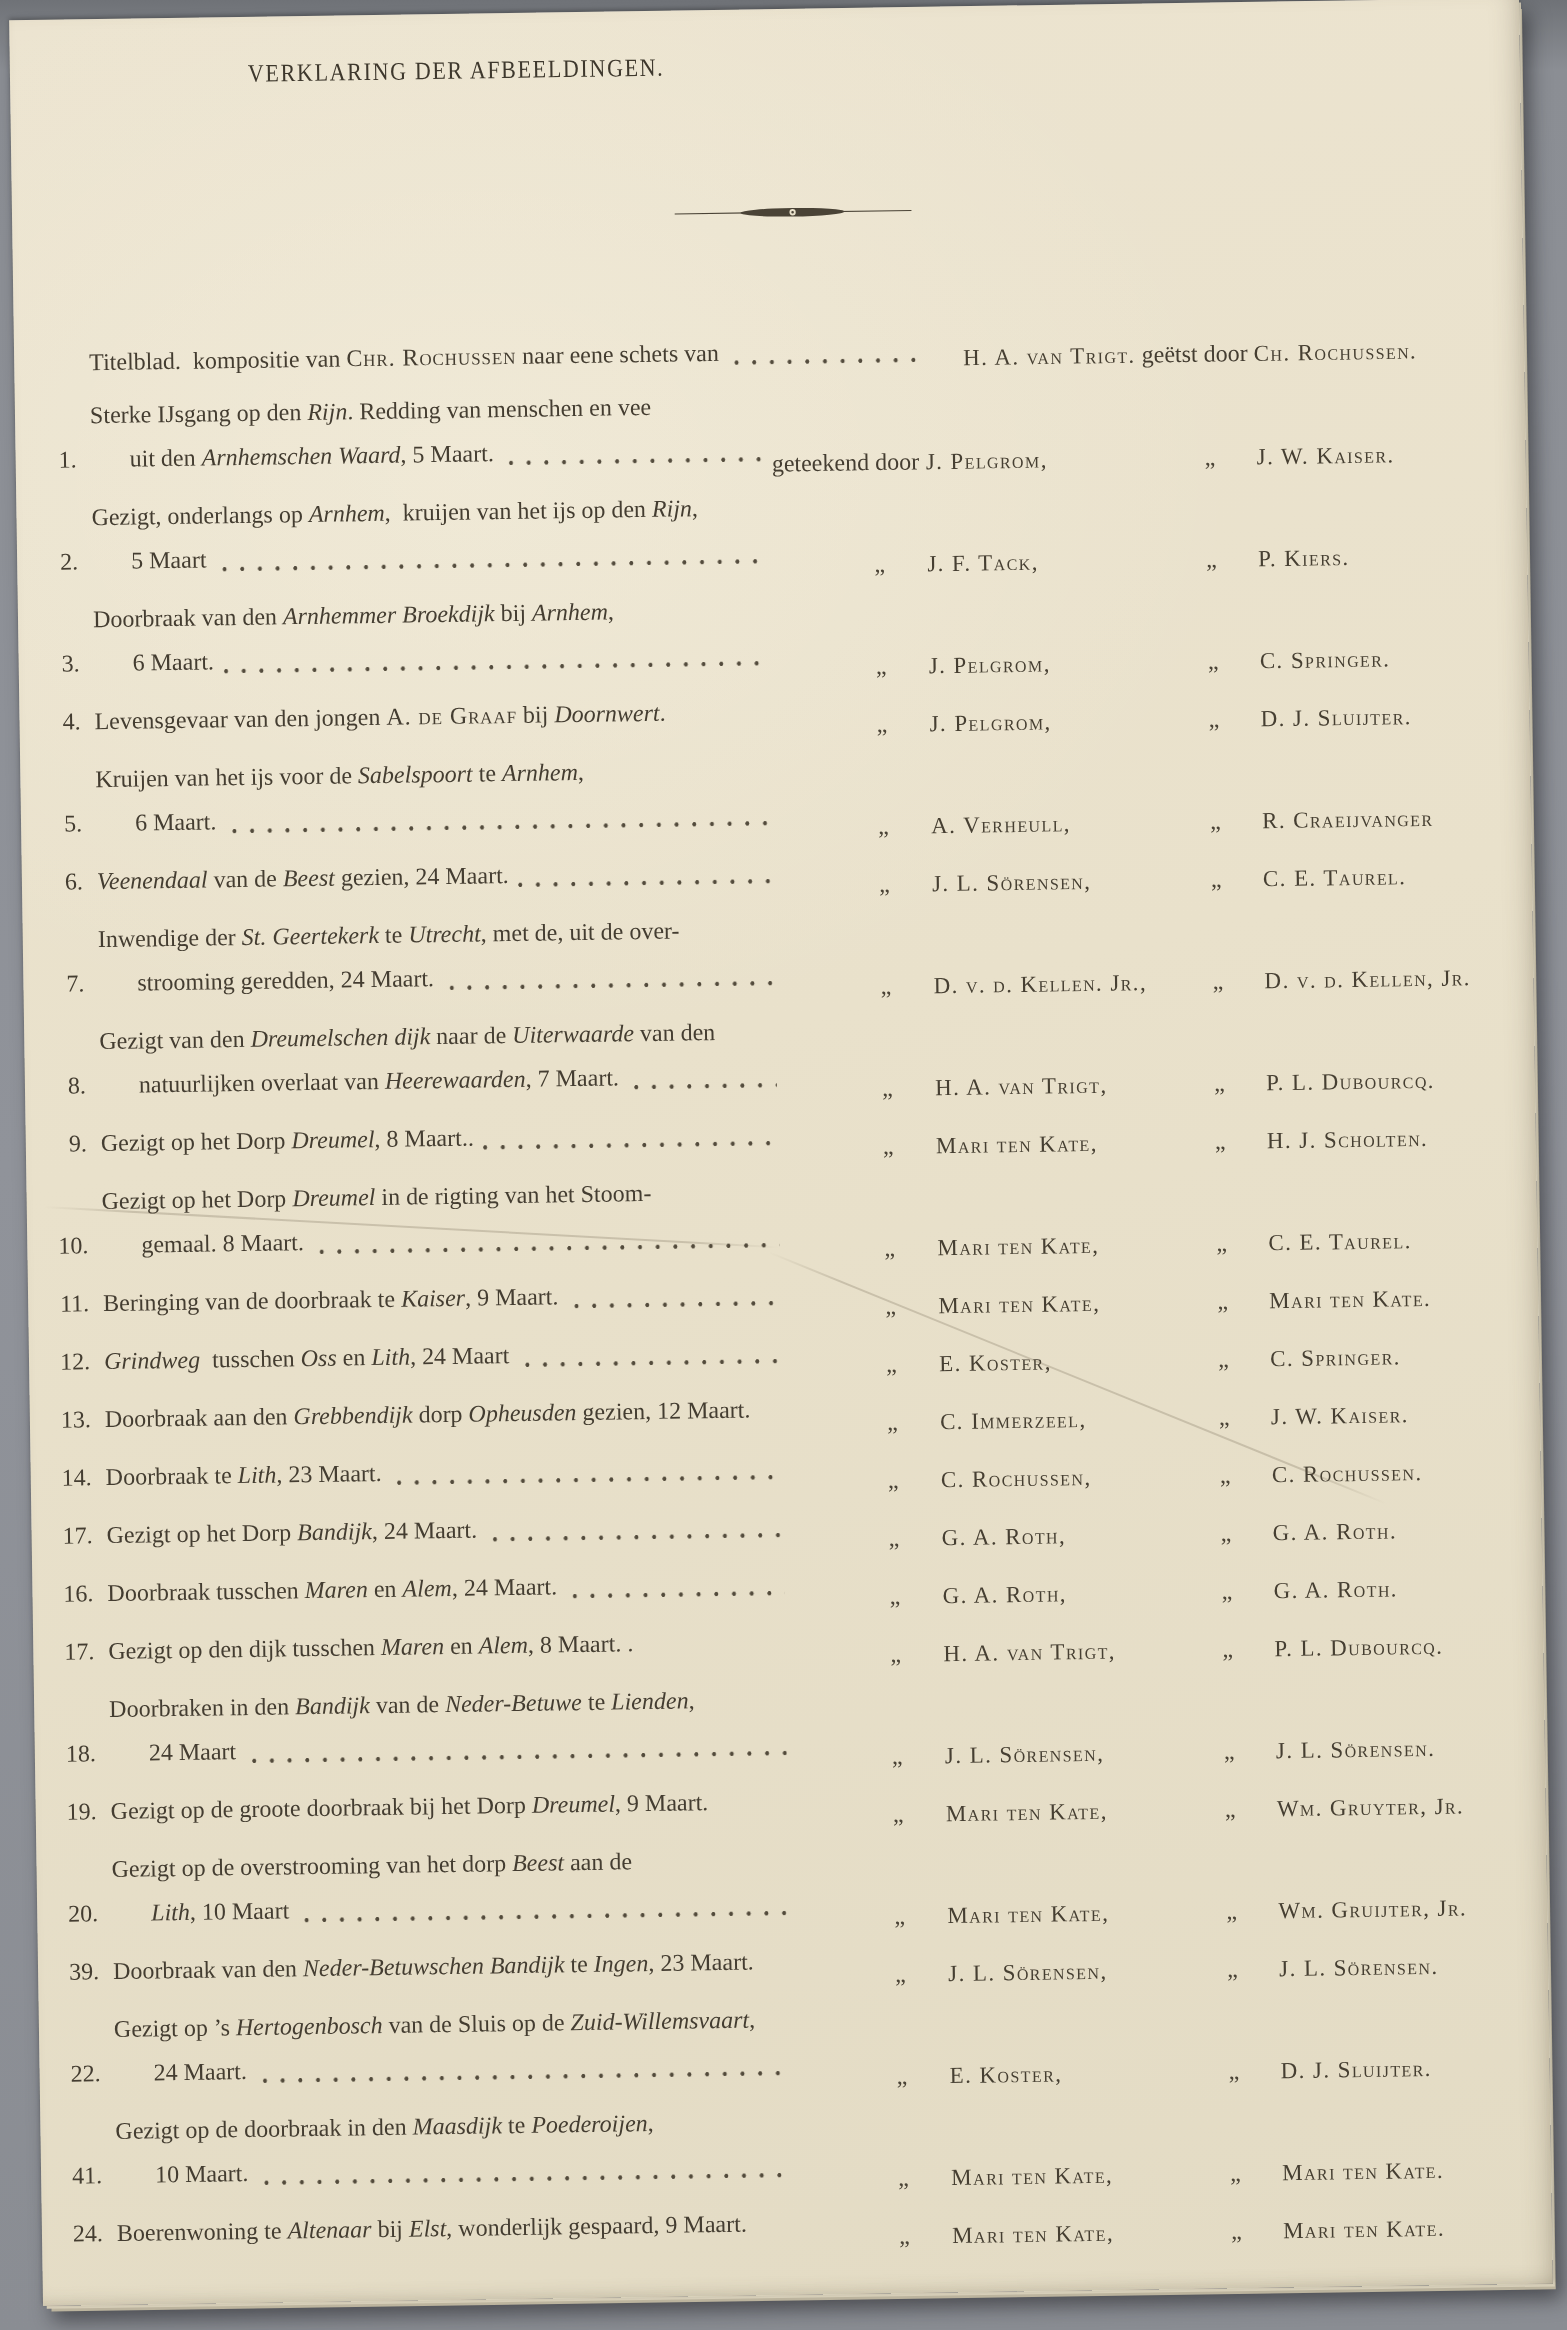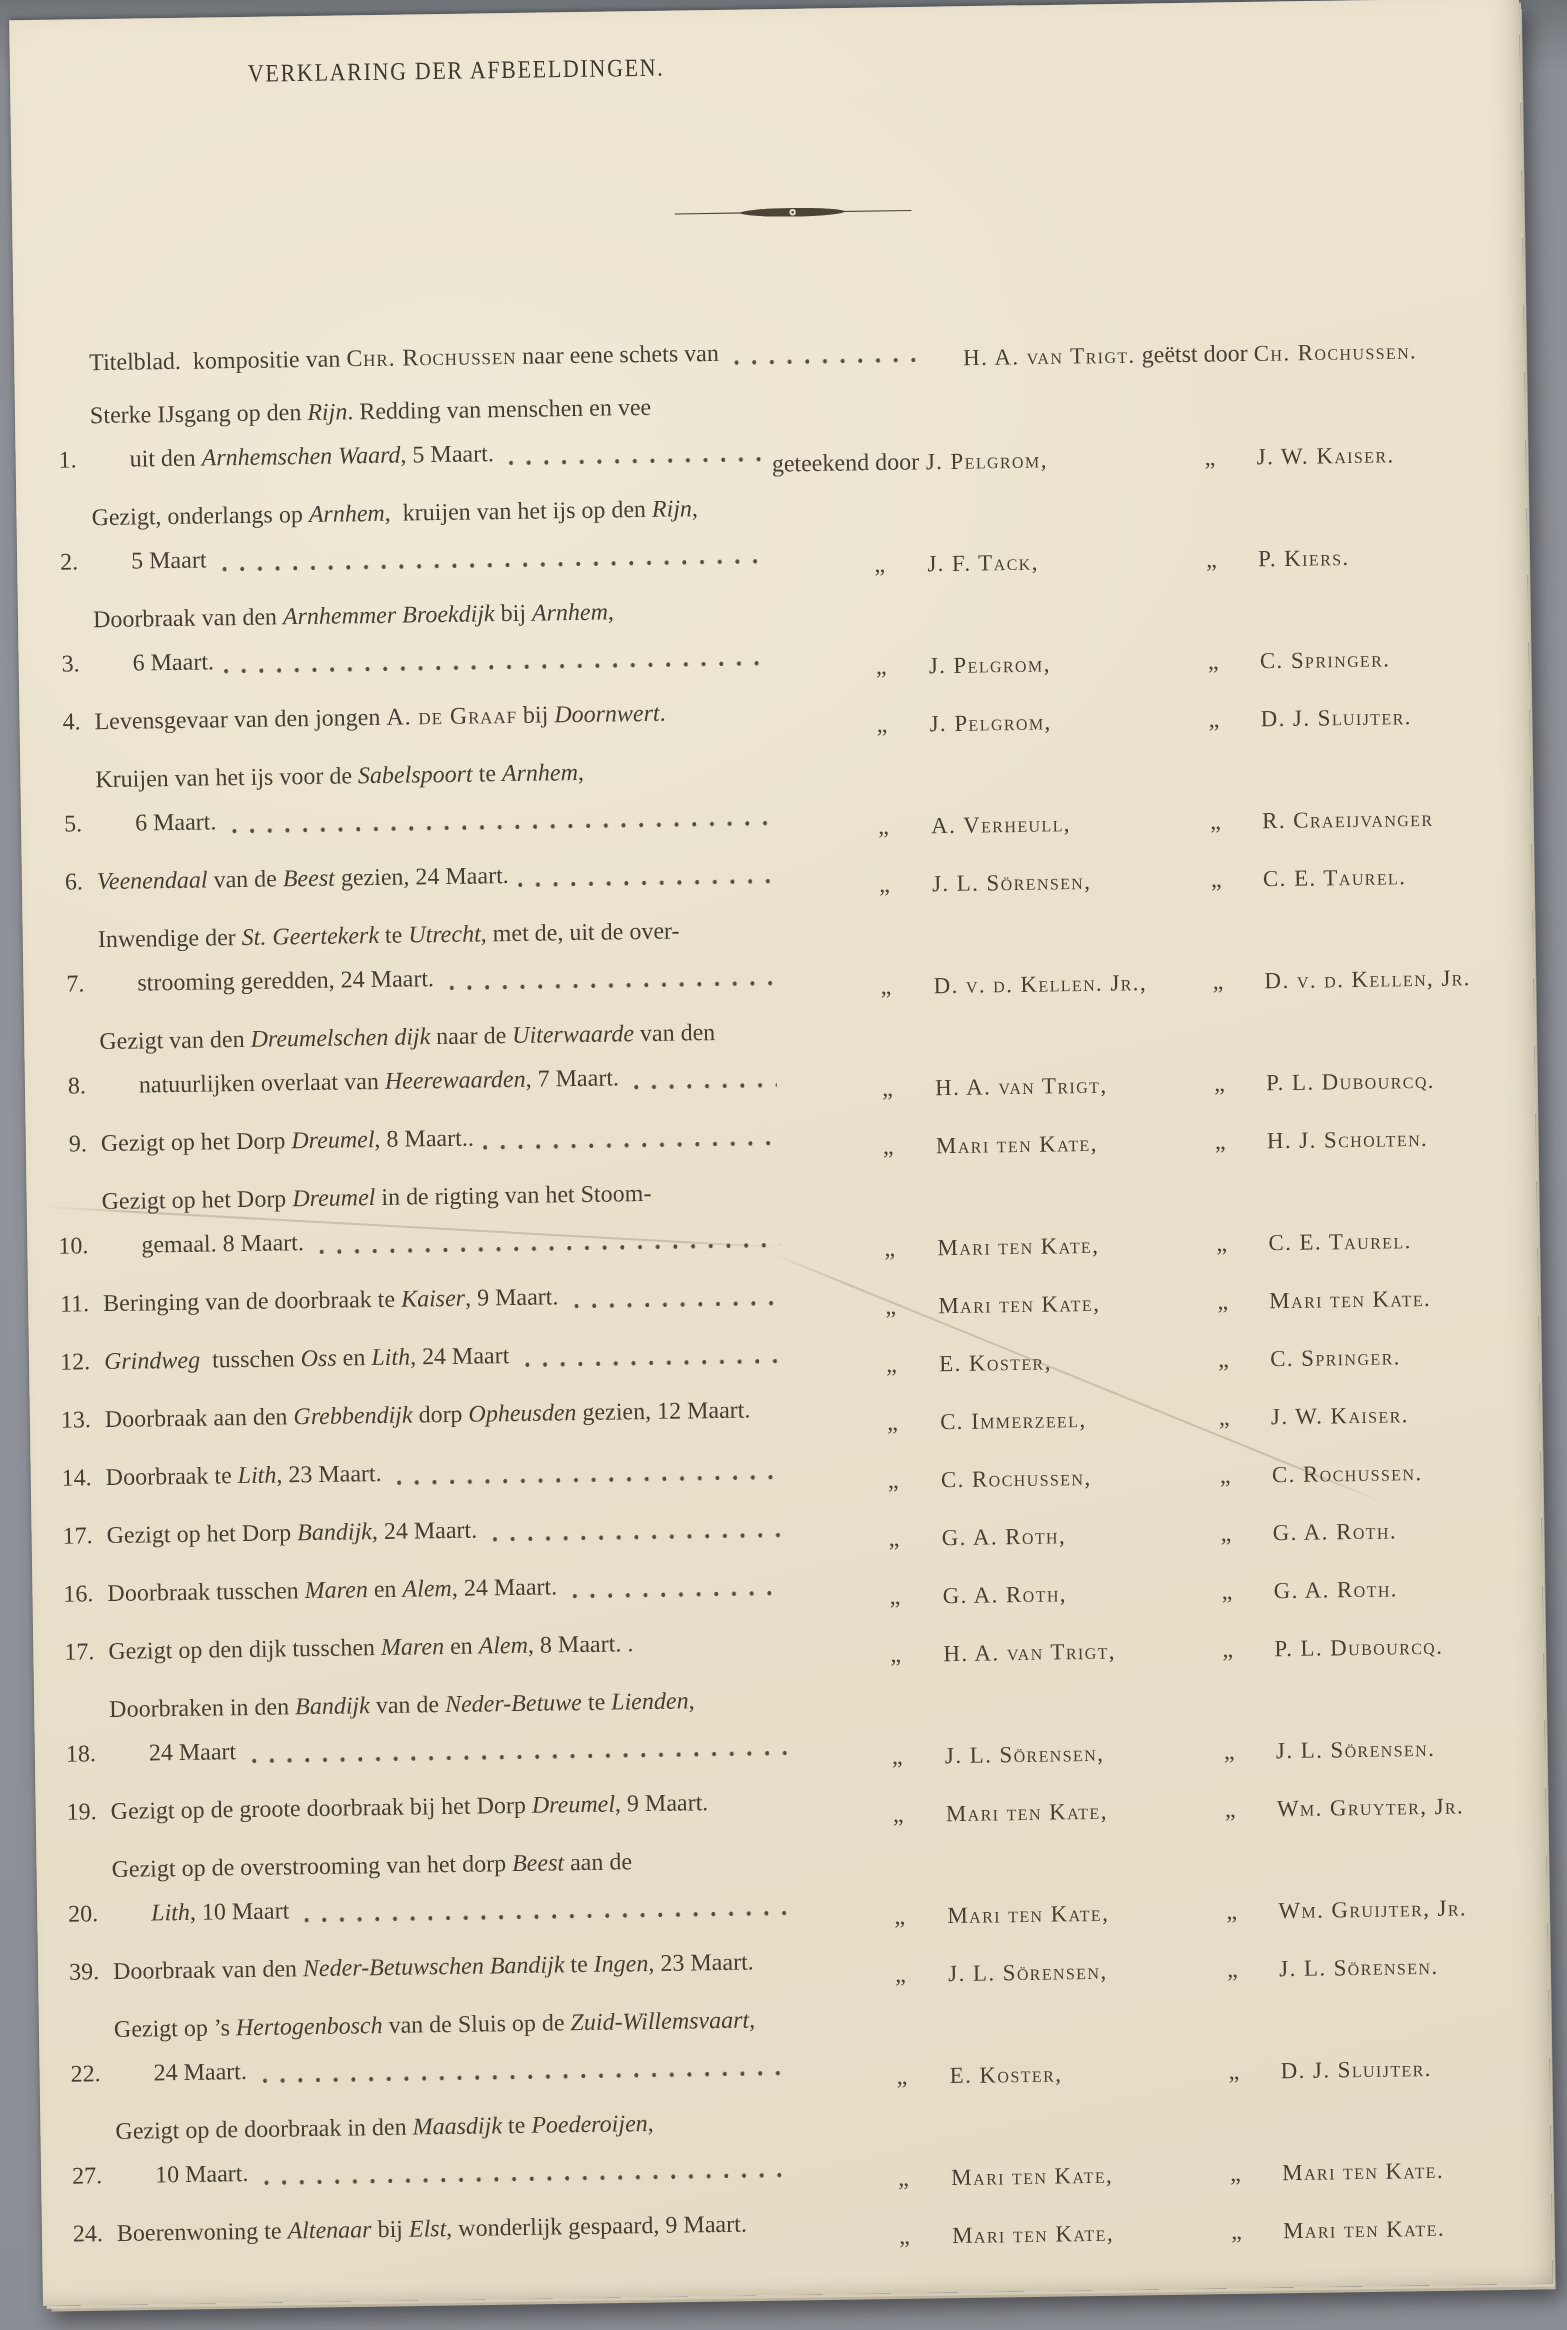--- a/index.html
+++ b/index.html
@@ -400,21 +400,21 @@
         <div class="col col-drawn">
           <span class="q">„</span>
           <span class="name">E. Koster,</span>
         </div>
         <div class="col col-etched">
           <span class="q2">„</span>
           <span class="name">D. J. Sluijter.</span>
         </div>
       </div>
       <div class="row">
-        <div class="num">27.</div>
+        <div class="num">41.</div>
         <div class="titleblock">
           <div class="tline"><span class="seg-n">Gezigt op de doorbraak in den </span><span class="seg-i">Maasdijk</span><span class="seg-n"> te </span><span class="seg-i">Poederoijen</span><span class="seg-n">,</span></div>
           <div class="tline cont"><span class="seg-n">10 Maart. </span><span class="leader"></span></div>
         </div>
         <div class="col col-drawn">
           <span class="q">„</span>
           <span class="name">Mari ten Kate,</span>
         </div>
         <div class="col col-etched">
           <span class="q2">„</span>

